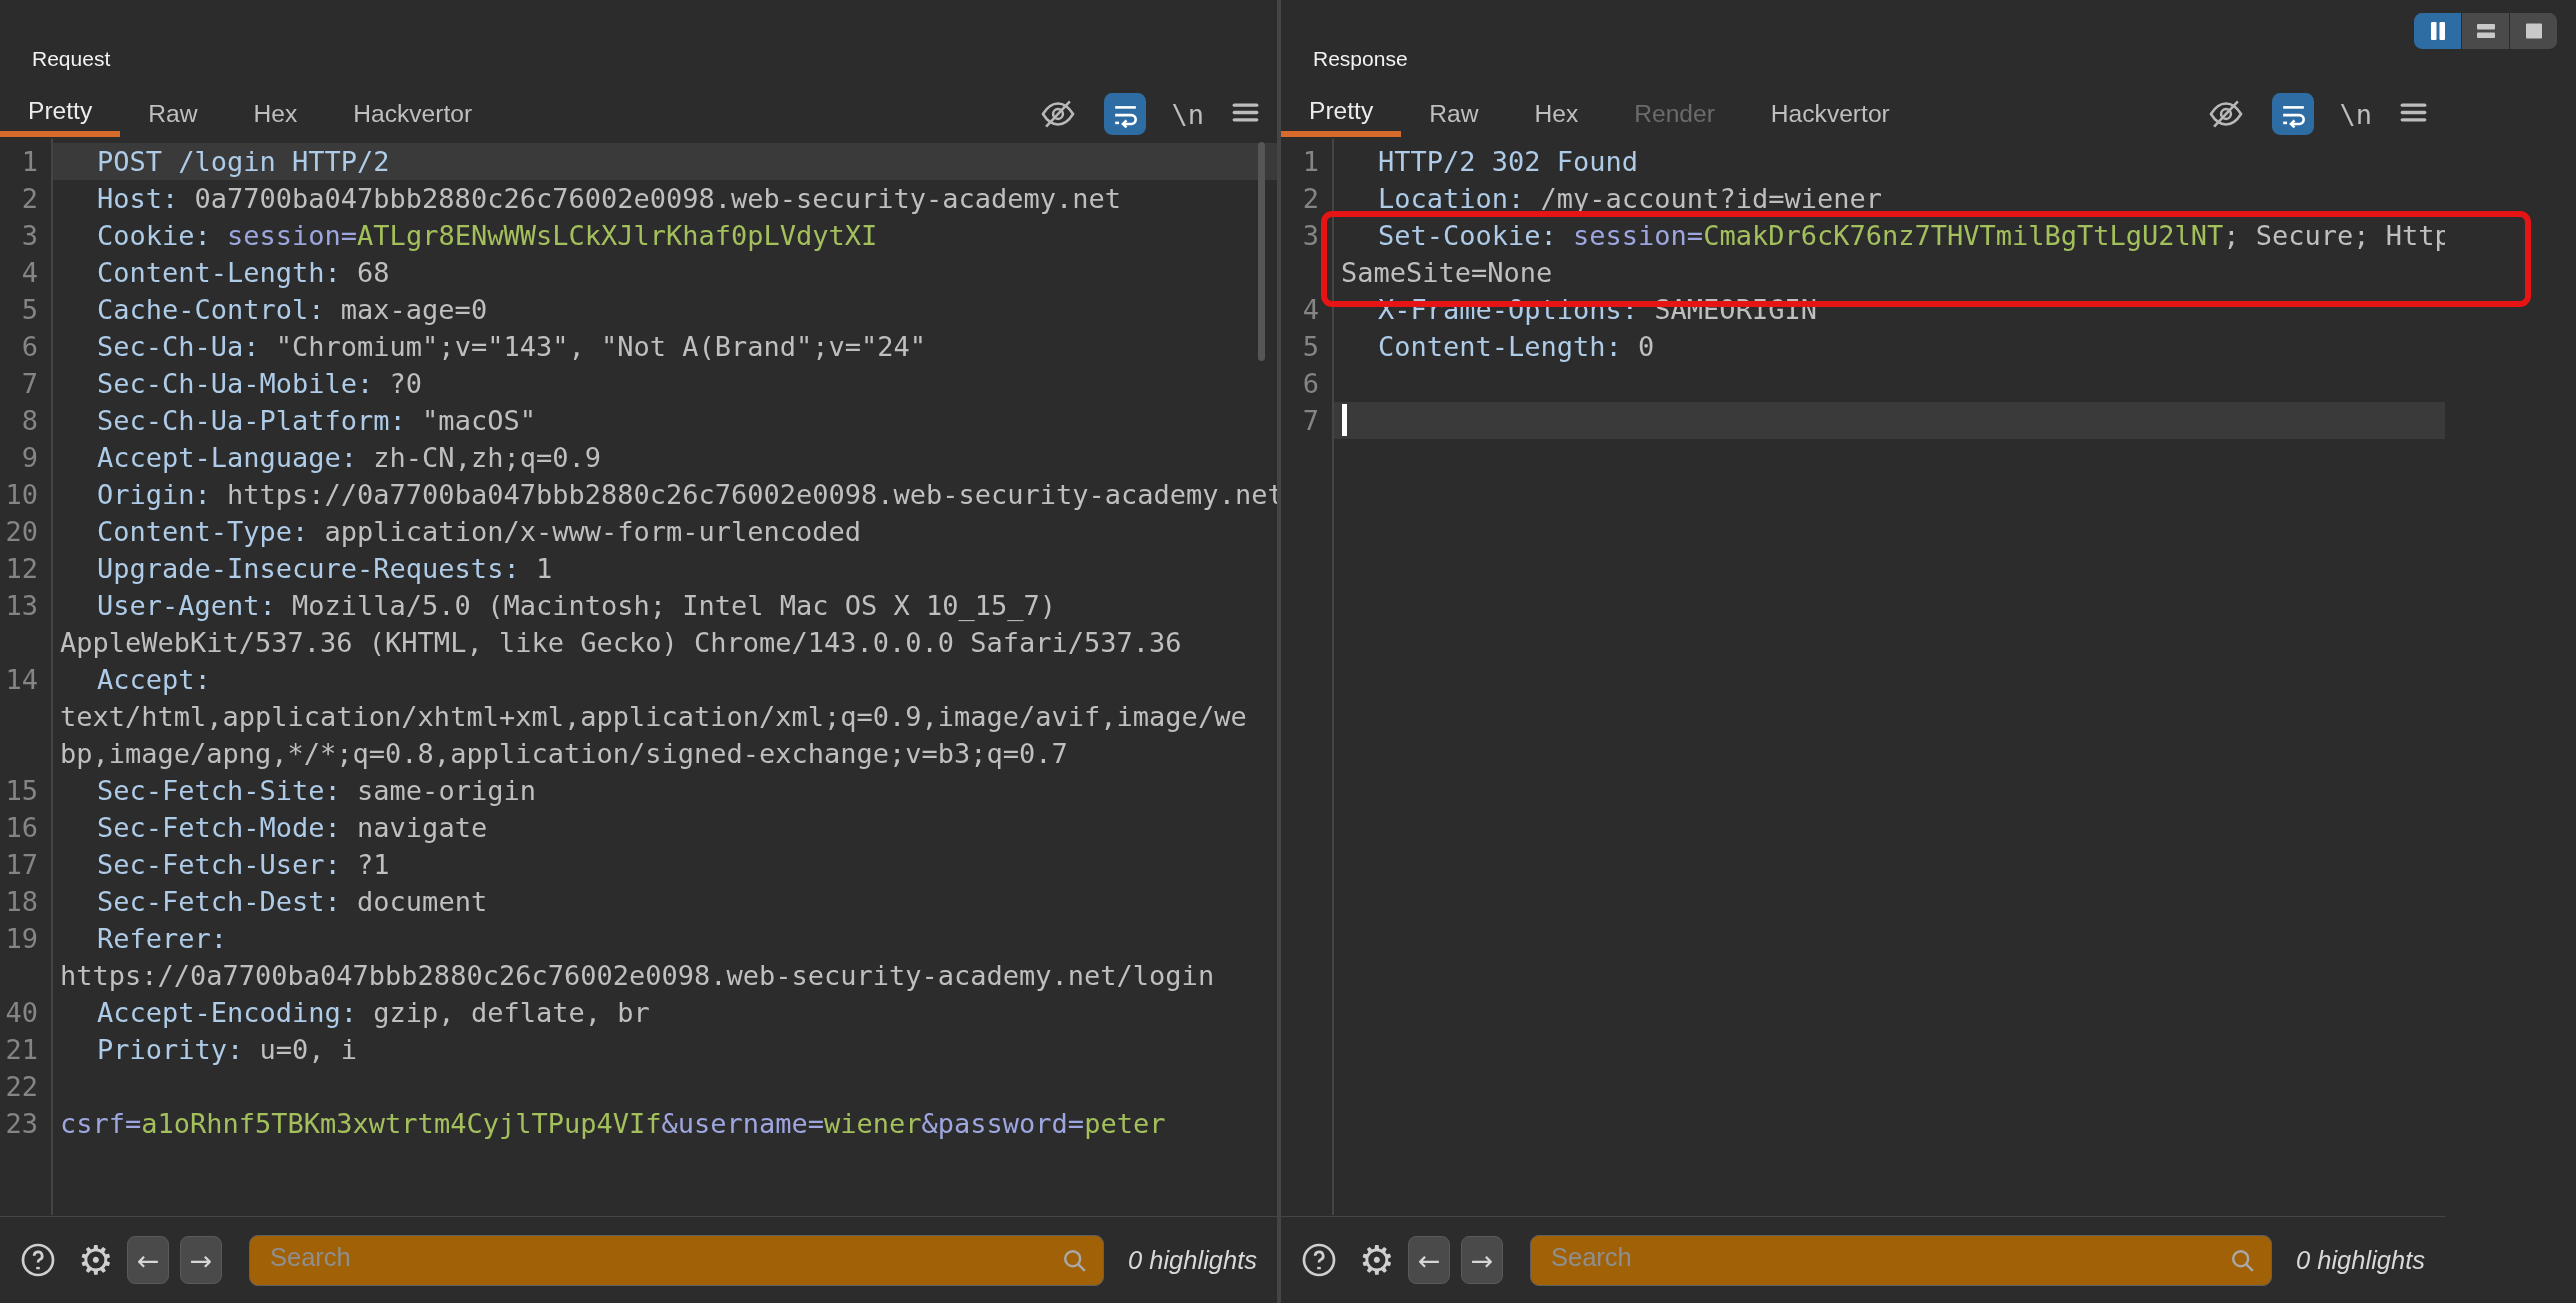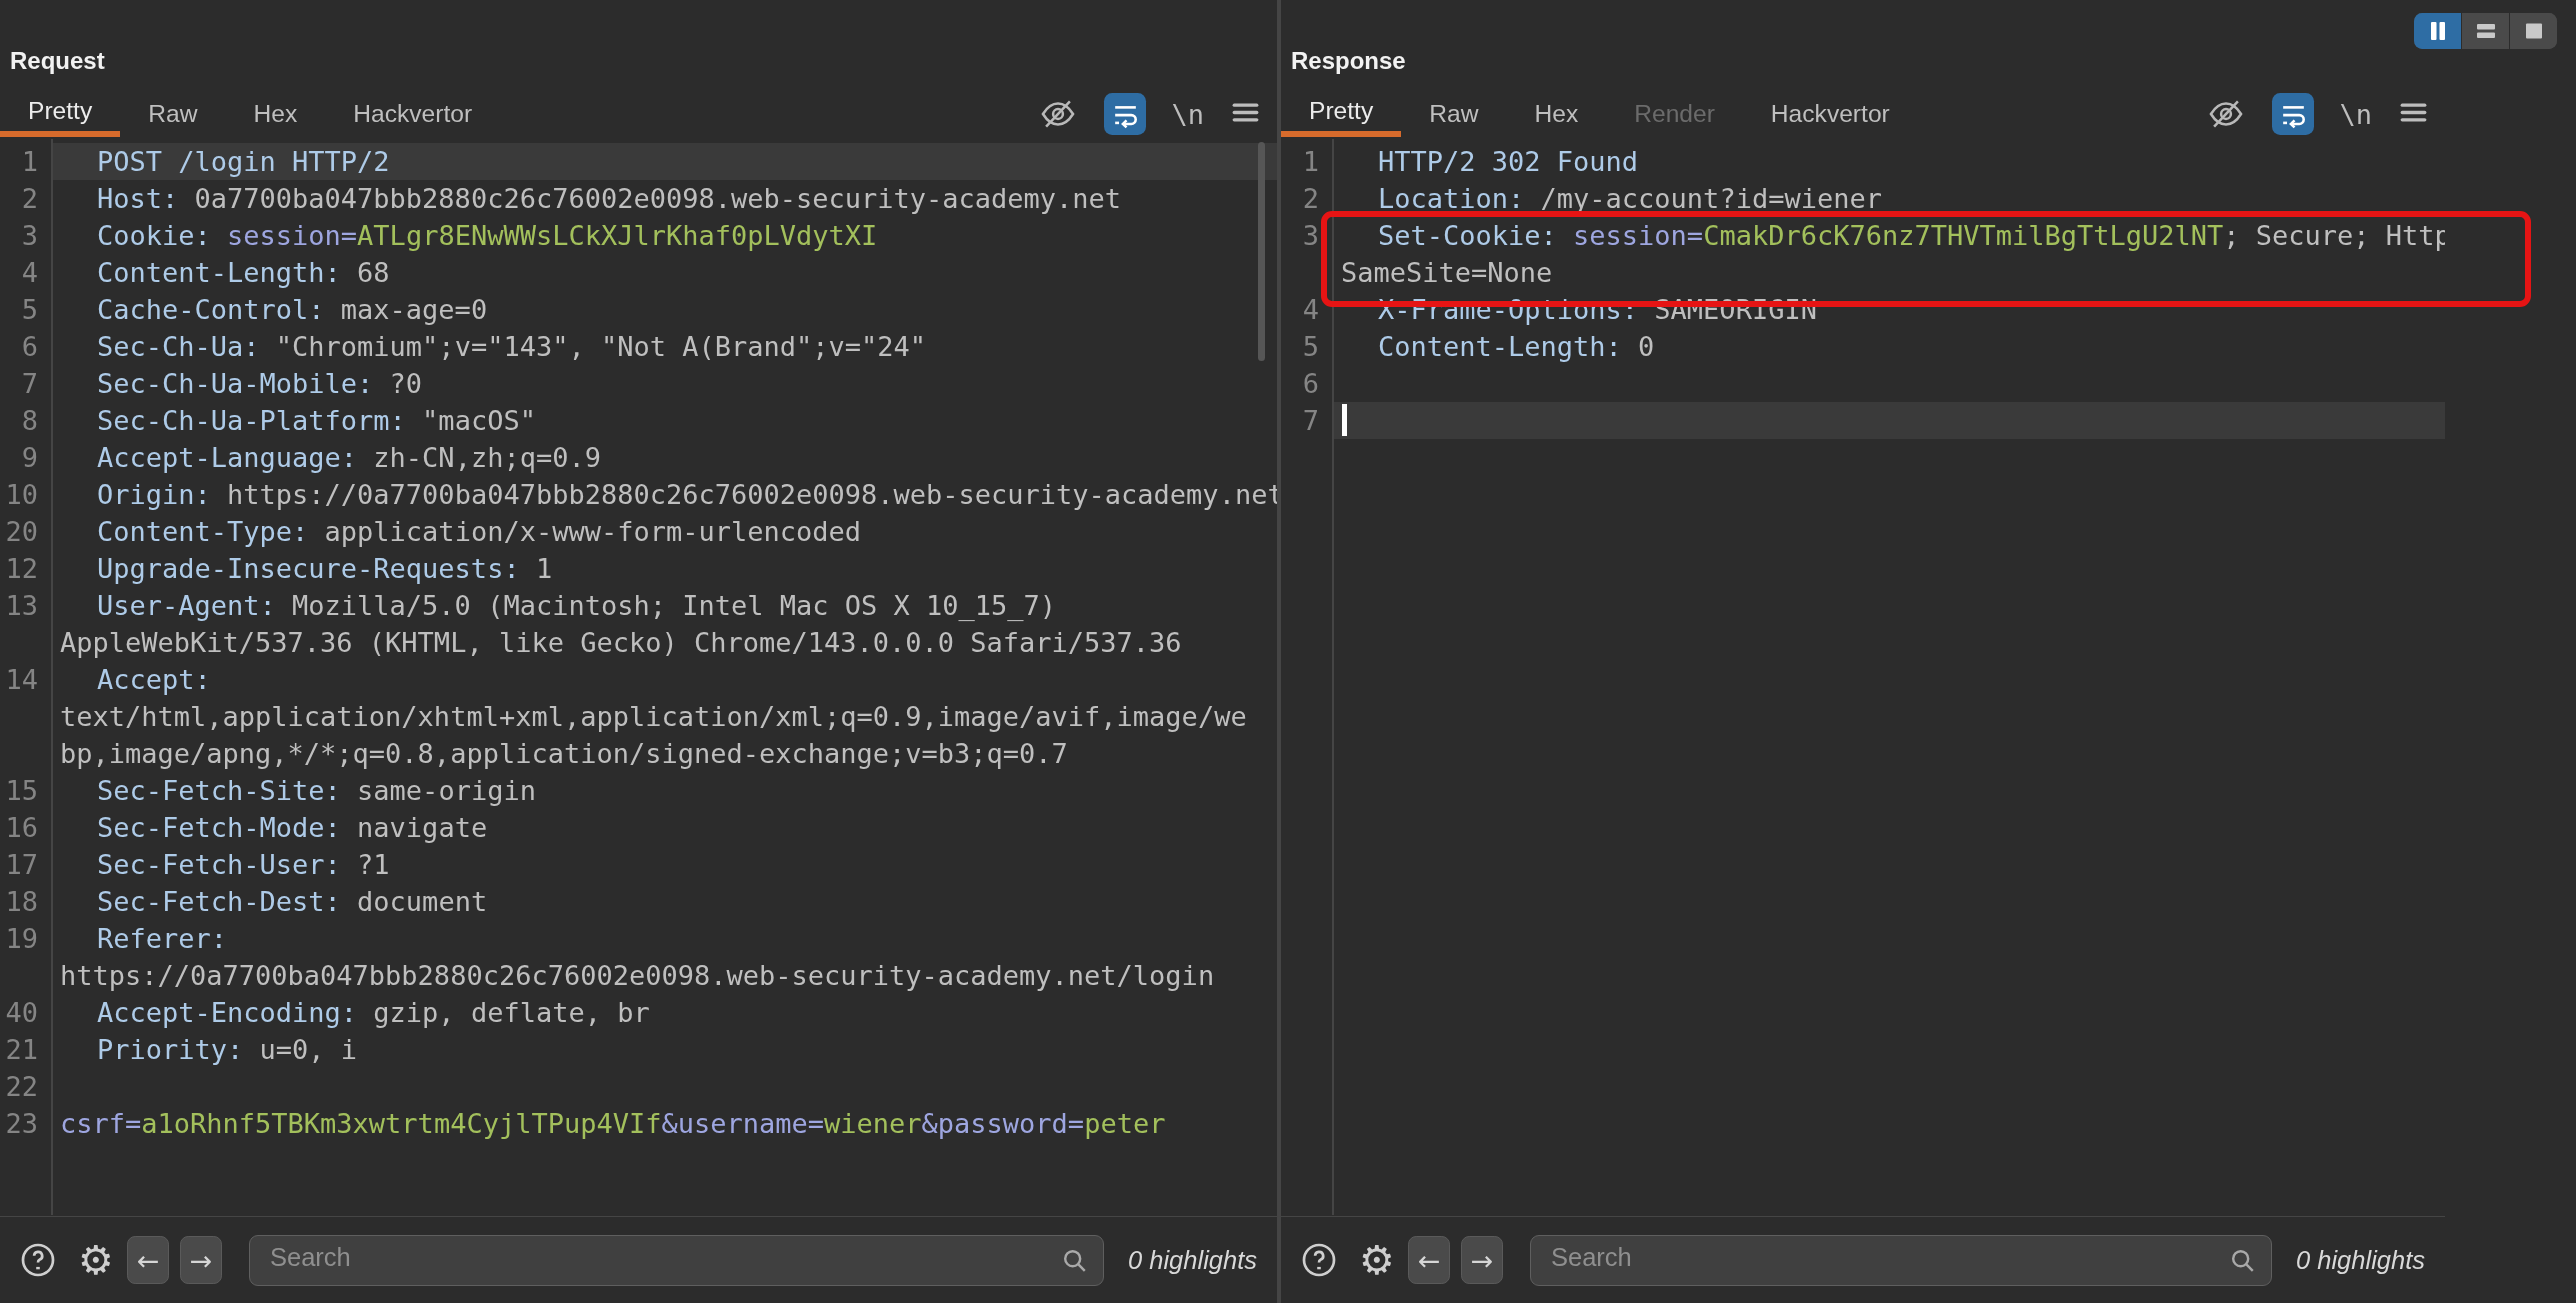--- a/index.html
+++ b/index.html
@@ -3,21 +3,21 @@
 <meta charset="utf-8">
 <style>
   html,body{margin:0;padding:0;background:#2c2c2c;}
   body{position:relative;width:2576px;height:1303px;overflow:hidden;
        font-family:"Liberation Sans", sans-serif;color:#c0c0c0;}
   .panel{position:absolute;top:0;bottom:0;background:#2c2c2c;}
   .panel.left{left:0;width:1277px;}
   .panel.right{left:1281px;width:1164px;}
   .divider{position:absolute;top:0;bottom:0;left:1277px;width:3.6px;background:#454545;}
 
-  .panel-title{position:absolute;top:47px;left:10px;font-size:24px;font-weight:bold;color:#f2f2f2;}
+  .panel-title{position:absolute;top:47px;left:32px;font-size:21px;font-weight:normal;color:#f2f2f2;}
 
   .tabbar{position:absolute;top:91px;left:0;right:0;height:46px;display:flex;align-items:stretch;}
   .tab{display:flex;align-items:center;padding:0 28px;font-size:24.6px;color:#bfbfbf;cursor:default;justify-content:flex-end;}
   .tab.selected{color:#ececec;border-bottom:6.4px solid #d76b2c;}
   .tab.disabled{color:#6b6b6b;}
   .tab-icons{margin-left:auto;display:flex;align-items:center;gap:25.5px;padding-right:16.4px;}
   .icon-btn{display:flex;align-items:center;justify-content:center;width:42px;height:42px;border-radius:8.2px;}
   .icon-btn.active{background:#2e6da4;}
   .nl-glyph{font-family:"DejaVu Sans Mono", monospace;font-size:27px;color:#bdbdbd;}
 
@@ -39,21 +39,21 @@
                   border:6.4px solid #e61414;border-radius:11px;pointer-events:none;}
 
   .bottombar{position:absolute;left:0;right:0;bottom:0;height:86px;border-top:1.8px solid #454545;
              display:flex;align-items:center;background:#2c2c2c;}
   .bb-icon{margin-left:18px;display:flex;align-items:center;justify-content:center;width:40px;height:46px;}
   .gear-glyph{font-size:40px;color:#cfcfcf;line-height:1;font-family:"DejaVu Sans", sans-serif;}
   .nav-btn{margin-left:11px;width:40px;height:46px;border-radius:8.2px;background:#4a4a4a;border:0.9px solid #5a5a5a;
            display:flex;align-items:center;justify-content:center;font-size:27px;color:#d6d6d6;
            font-family:"DejaVu Sans", sans-serif;}
   .searchbox{position:relative;flex:1;margin:0 24px 0 27px;height:51px;}
-  .searchbox input{width:100%;height:100%;box-sizing:border-box;background:#404040;border:1.8px solid #5f5f5f;
+  .searchbox input{width:100%;height:100%;box-sizing:border-box;background:#a16207;border:1.8px solid #5f5f5f;
                    border-radius:9px;color:#e0e0e0;font-size:25.5px;padding:0 55px 6px 20px;outline:none;
                    font-family:"Liberation Sans", sans-serif;}
   .searchbox input::placeholder{color:#8f8f8f;}
   .searchbox svg{position:absolute;right:14.6px;top:11px;}
   .highlights{margin-right:20px;font-size:25.5px;color:#d9d9d9;white-space:nowrap;font-style:italic;}
 
   .view-controls{position:absolute;top:12.8px;right:19px;display:flex;background:#4a4a4a;border-radius:8.2px;overflow:hidden;}
   .vc-btn{width:47px;height:36px;display:flex;align-items:center;justify-content:center;background:#4a4a4a;}
   .vc-btn + .vc-btn{border-left:1.8px solid #2c2c2c;}
   .vc-btn.active{background:#2e6da4;}

